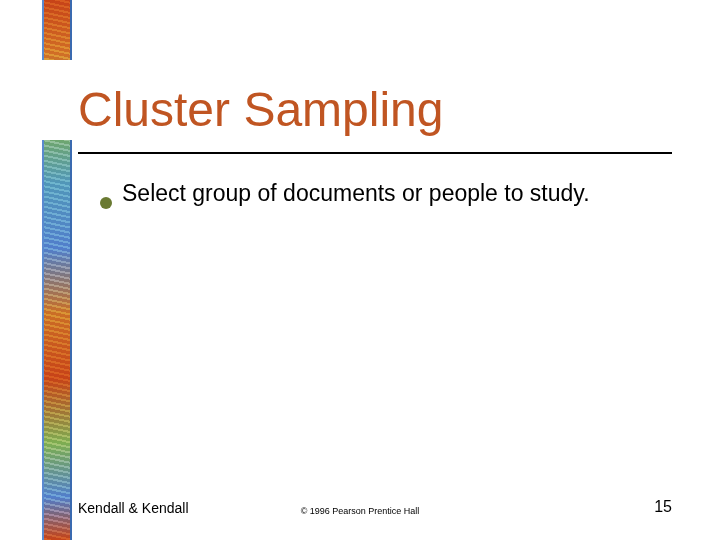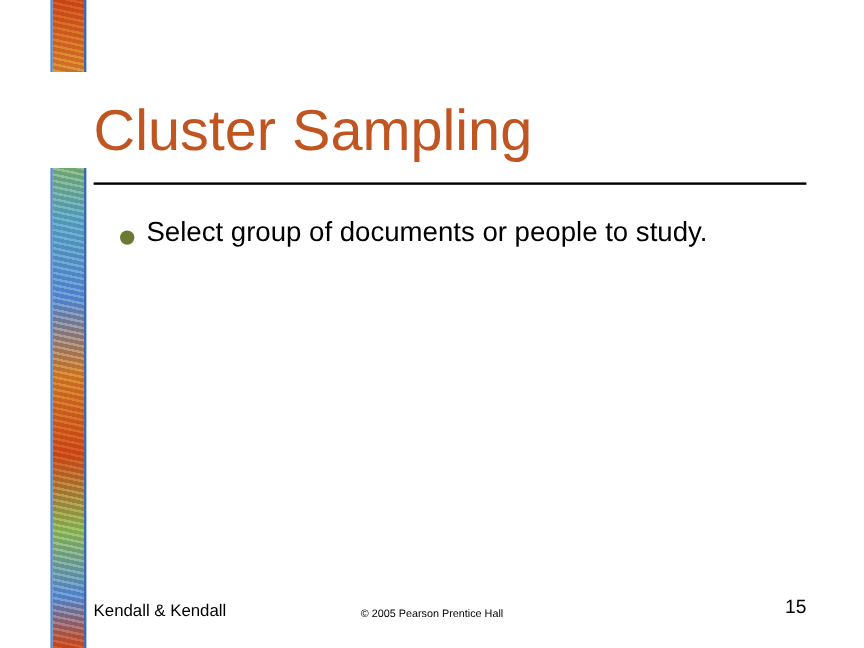--- a/index.html
+++ b/index.html
@@ -94,21 +94,21 @@
   }
   .body {
     position: absolute;
     top: 178px;
     left: 100px;
     right: 52px;
     z-index: 4;
   }
   .bullet-row {
     display: flex;
-    align-items: center;
+    align-items: flex-end;
     margin-bottom: 2px;
   }
   .bullet-dot {
     width: 12px;
     height: 12px;
     border-radius: 50%;
     background: #6a7a32;
     margin-top: 9px;
     margin-right: 10px;
     flex: 0 0 auto;
@@ -159,14 +159,14 @@
 <div class="title-rule"></div>
 
 <div class="body">
   <div class="bullet-row">
     <div class="bullet-dot"></div>
     <div class="bullet-text">Select group of documents or people to study.</div>
   </div>
 </div>
 
 <div class="footer-left">Kendall &amp; Kendall</div>
-<div class="footer-center">© 2005 Pearson Prentice Hall</div>
+<div class="footer-center">© 1996 Pearson Prentice Hall</div>
 <div class="footer-right">15</div>
 
 </body></html>

